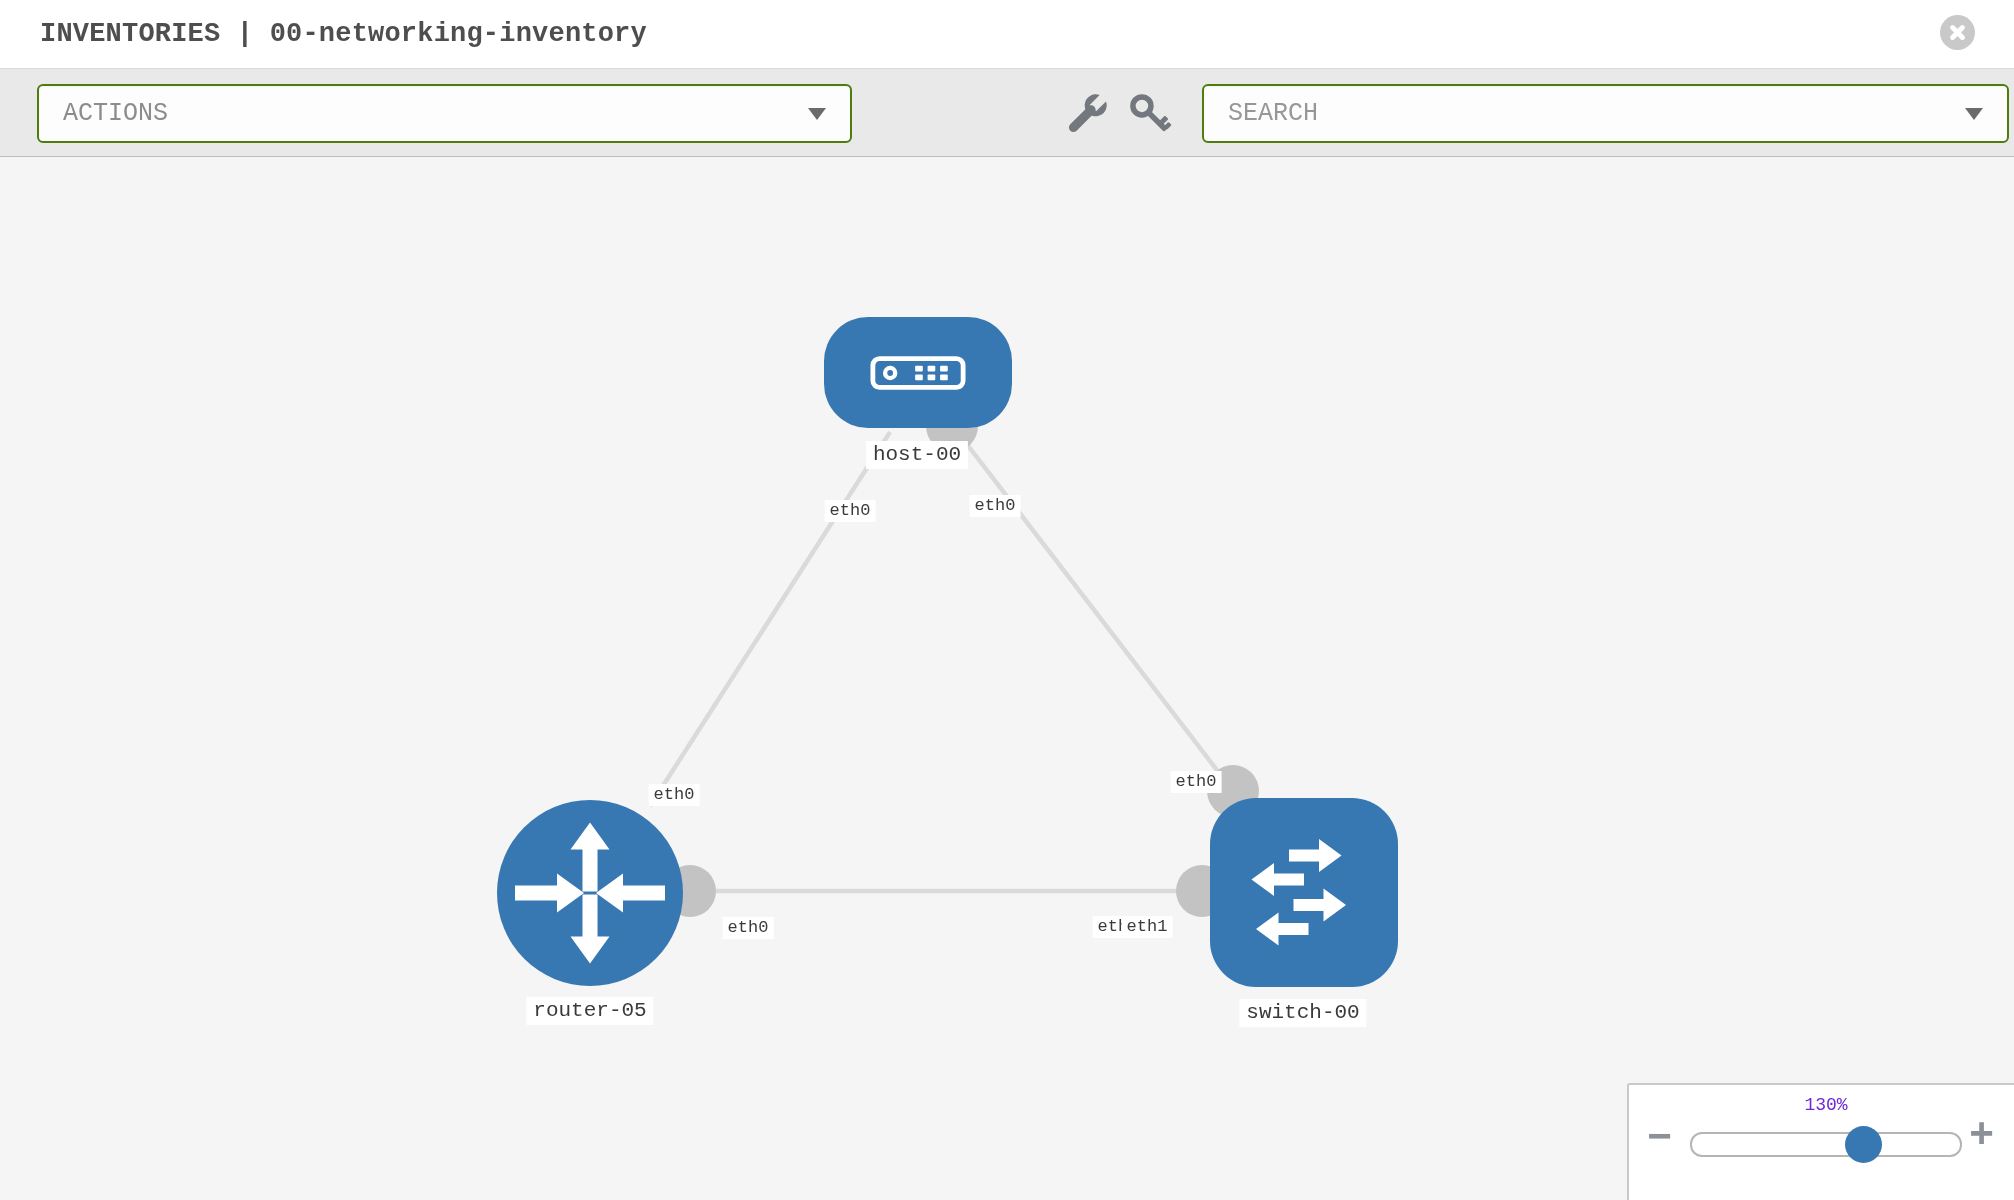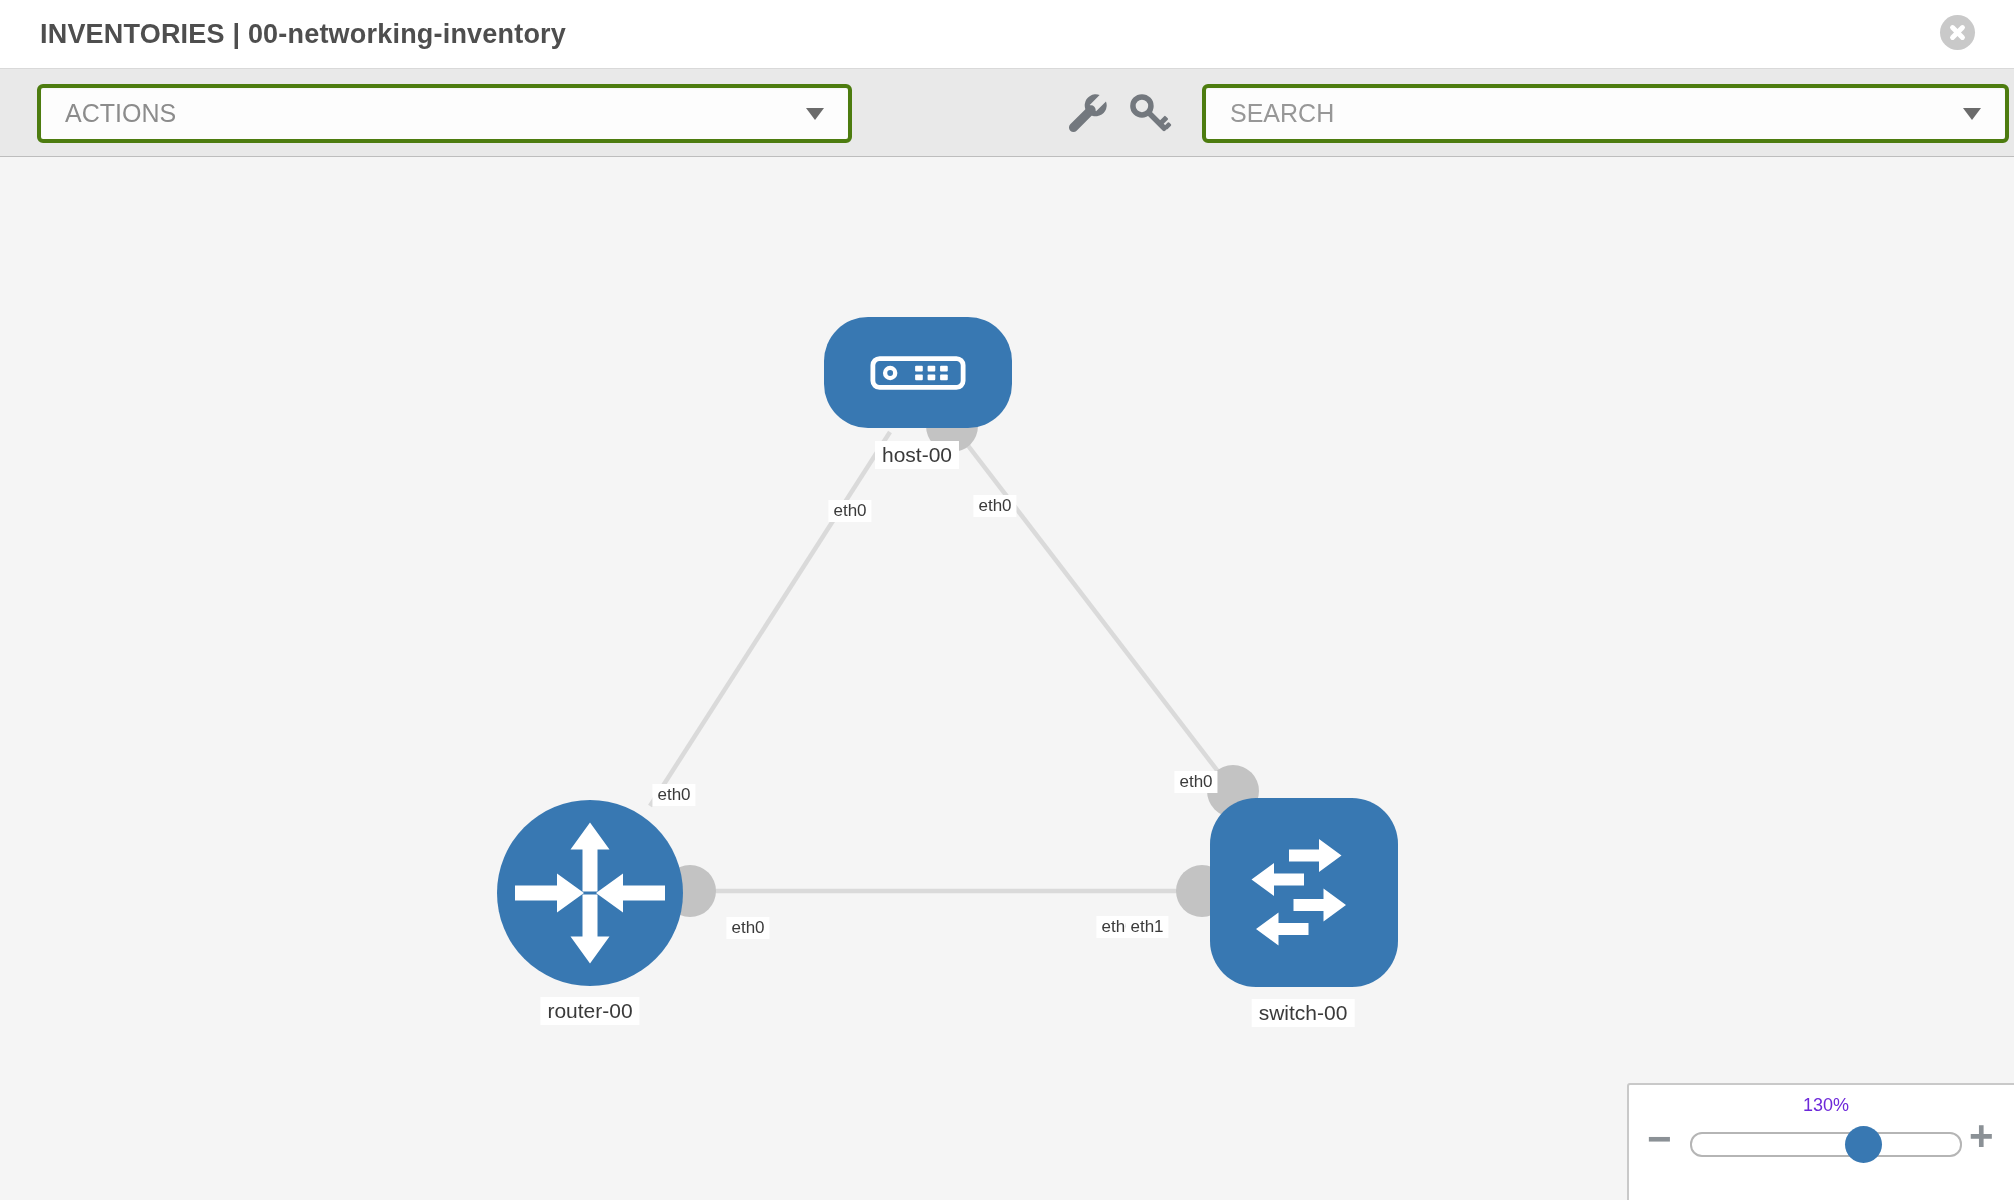--- a/index.html
+++ b/index.html
@@ -1,18 +1,18 @@
 <!DOCTYPE html>
 <html><head>
 <meta charset="utf-8">
 <style>
   html,body { margin:0; padding:0; background:#fff; }
   .app {
     position:relative; width:2014px; height:1200px; overflow:hidden;
-    font-family:Liberation Sans, sans-serif; background:#fff;
+    font-family:Liberation Mono, monospace; background:#fff;
   }
 
   
   .titlebar {
     position:absolute; left:0; top:0; width:100%; height:68px;
     background:#ffffff; box-sizing:border-box;
   }
   .page-title {
     position:absolute; left:40px; top:19px;
     font-size:27px; font-weight:bold; color:#4e4e4e; letter-spacing:0.2px;
@@ -27,21 +27,21 @@
   .close-btn .bar.b { transform:rotate(-45deg); }
 
   
   .toolbar {
     position:absolute; left:0; top:68px; width:100%; height:89px;
     background:#e9e9e9; box-sizing:border-box;
     border-top:1px solid #d9d9d9; border-bottom:1px solid #bdbdbd;
   }
   .select {
     position:absolute; top:15px; height:59px; box-sizing:border-box;
-    background:#fdfdfd; border:4px solid #4d7c0f; border-radius:6px;
+    background:#fdfdfd; border:2px solid #4d7c0f; border-radius:6px;
     display:flex; align-items:center; justify-content:space-between;
     padding:0 24px; font-size:25px; color:#8c8c8c; cursor:pointer;
     box-shadow:inset 0 1px 2px rgba(0,0,0,0.04);
   }
   .select-actions { left:37px;  width:815px; }
   .select-search  { left:1202px; width:807px; color:#979797; }
   .caret {
     width:0; height:0; border-left:9px solid transparent;
     border-right:9px solid transparent; border-top:12px solid #6b6b6b;
   }
@@ -196,21 +196,21 @@
         <path id="arr2" d="M -16 -4 L 4 -4 L 4 -11 L 19 0 L 4 11 L 4 4 L -16 4 Z" fill="#fff"></path>
       </defs>
       <use href="#arr2" transform="translate(56,25)"></use>
       <use href="#arr2" transform="translate(34,41) rotate(180)"></use>
       <use href="#arr2" transform="translate(59,58)"></use>
       <use href="#arr2" transform="translate(37,74) rotate(180)"></use>
     </svg>
   </div>
 
   <div class="chip node-label label-host">host-00</div>
-  <div class="chip node-label label-router">router-00</div>
+  <div class="chip node-label label-router">router-05</div>
   <div class="chip node-label label-switch">switch-00</div>
 
   <div class="chip eth eth-host-left">eth0</div>
   <div class="chip eth eth-host-right">eth0</div>
   <div class="chip eth eth-mid-left">eth0</div>
   <div class="chip eth eth-mid-right">eth0</div>
   <div class="chip eth eth-router-right">eth0</div>
   <div class="chip eth eth-switch-back">eth0</div>
   <div class="chip eth eth-switch-front">eth1</div>
 

